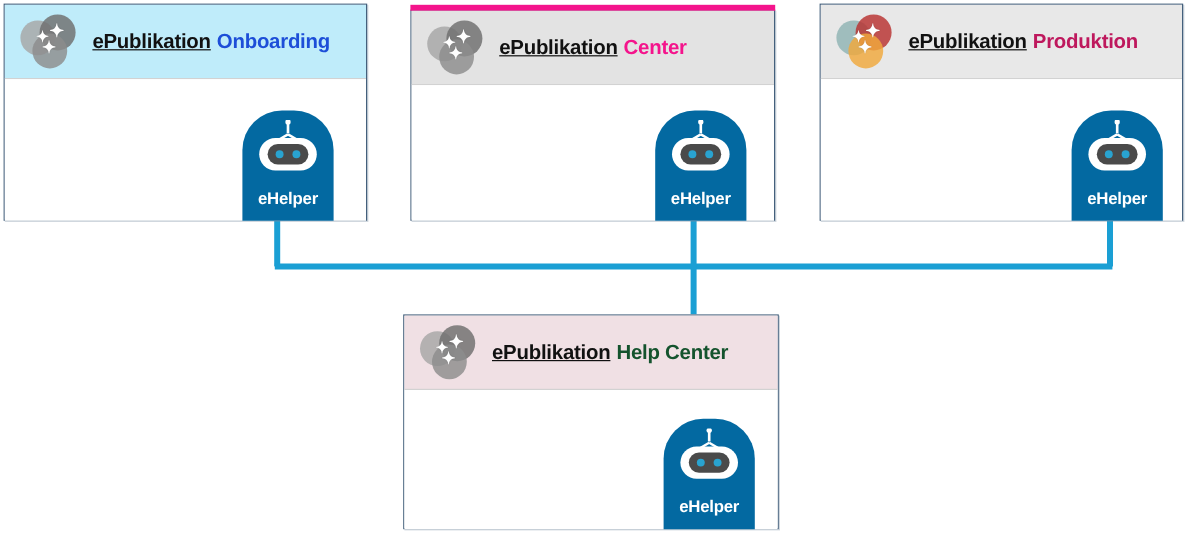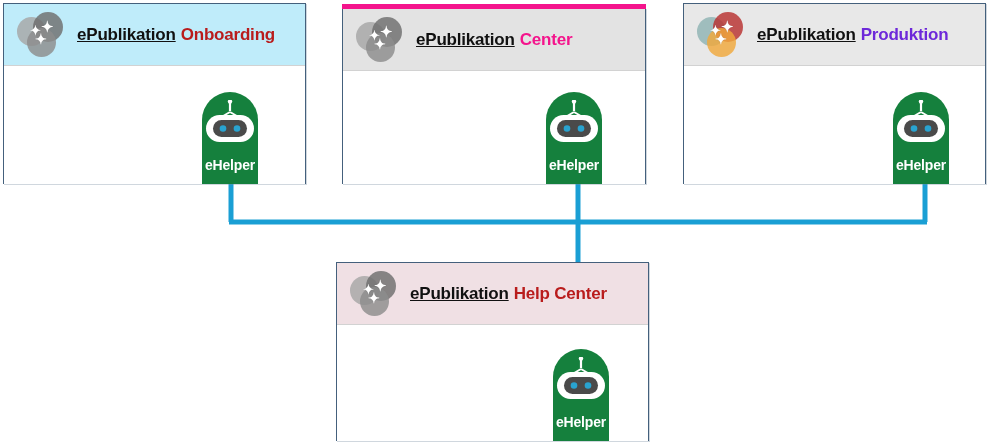--- a/index.html
+++ b/index.html
@@ -93,23 +93,23 @@
     font-weight: bold;
     letter-spacing: -0.2px;
     white-space: nowrap;
   }
   .env-title .brand { color: #111111; text-decoration: underline; }
   .env-title .stage { margin-left: 5px; }
 
   
   .ehelper {
     position: absolute;
-    width: 56px;
+    width: 76px;
     height: 92px;
-    background: #15803d;
+    background: #0369a1;
     border-radius: 33px 33px 0 0;
     z-index: 3;
   }
   .ehelper .bot {
     position: absolute;
     left: 50%;
     top: 8px;
     transform: translateX(-50%);
     width: 56px;
     height: 46px;
@@ -147,21 +147,21 @@
     <div class="env-header" style="background:#bfecfa;">
       <div class="logo">
         <div class="c c1" style="background:#a6a6a6;"></div>
         <div class="c c2" style="background:#6e6e6e;"></div>
         <div class="c c3" style="background:#8c8c8c;"></div>
         <span class="spark s1">✦</span>
         <span class="spark s2">✦</span>
         <span class="spark s3">✦</span>
       </div>
       <div class="env-title">
-        <span class="brand">ePublikation</span><span class="stage" style="color:#b91c1c;">Onboarding</span>
+        <span class="brand">ePublikation</span><span class="stage" style="color:#1d4ed8;">Onboarding</span>
       </div>
     </div>
     <div class="env-body" style="height:118px;"></div>
     <div class="ehelper" style="left:198px; top:88px;">
       <svg class="bot" viewBox="0 0 56 46">
         <line x1="28" y1="1" x2="28" y2="11" stroke="#ffffff" stroke-width="2.2"></line>
         <circle cx="28" cy="1.6" r="2.2" fill="#ffffff"></circle>
         <path d="M28 12 L16 19" stroke="#ffffff" stroke-width="2"></path>
         <path d="M28 12 L40 19" stroke="#ffffff" stroke-width="2"></path>
         <rect x="4" y="15" width="48" height="27" rx="13.5" fill="#ffffff"></rect>
@@ -209,21 +209,21 @@
     <div class="env-header" style="background:#e8e8e8;">
       <div class="logo">
         <div class="c c1" style="background:#8fb3b3;"></div>
         <div class="c c2" style="background:#b8312f;"></div>
         <div class="c c3" style="background:#f0a83c;"></div>
         <span class="spark s1">✦</span>
         <span class="spark s2">✦</span>
         <span class="spark s3">✦</span>
       </div>
       <div class="env-title">
-        <span class="brand">ePublikation</span><span class="stage" style="color:#6d28d9;margin-top:20px;">Produktion</span>
+        <span class="brand">ePublikation</span><span class="stage" style="color:#be185d;margin-top:20px;">Produktion</span>
       </div>
     </div>
     <div class="env-body" style="height:118px;"></div>
     <div class="ehelper" style="left:209px; top:88px;">
       <svg class="bot" viewBox="0 0 56 46">
         <line x1="28" y1="1" x2="28" y2="11" stroke="#ffffff" stroke-width="2.2"></line>
         <circle cx="28" cy="1.6" r="2.2" fill="#ffffff"></circle>
         <path d="M28 12 L16 19" stroke="#ffffff" stroke-width="2"></path>
         <path d="M28 12 L40 19" stroke="#ffffff" stroke-width="2"></path>
         <rect x="4" y="15" width="48" height="27" rx="13.5" fill="#ffffff"></rect>
@@ -240,21 +240,21 @@
     <div class="env-header" style="background:#f0e0e4;">
       <div class="logo">
         <div class="c c1" style="background:#a6a6a6;"></div>
         <div class="c c2" style="background:#6e6e6e;"></div>
         <div class="c c3" style="background:#8c8c8c;"></div>
         <span class="spark s1">✦</span>
         <span class="spark s2">✦</span>
         <span class="spark s3">✦</span>
       </div>
       <div class="env-title">
-        <span class="brand">ePublikation</span><span class="stage" style="color:#b91c1c;">Help Center</span>
+        <span class="brand">ePublikation</span><span class="stage" style="color:#14532d;">Help Center</span>
       </div>
     </div>
     <div class="env-body" style="height:116px;"></div>
     <div class="ehelper" style="left:216px; top:86px;">
       <svg class="bot" viewBox="0 0 56 46">
         <line x1="28" y1="1" x2="28" y2="11" stroke="#ffffff" stroke-width="2.2"></line>
         <circle cx="28" cy="1.6" r="2.2" fill="#ffffff"></circle>
         <path d="M28 12 L16 19" stroke="#ffffff" stroke-width="2"></path>
         <path d="M28 12 L40 19" stroke="#ffffff" stroke-width="2"></path>
         <rect x="4" y="15" width="48" height="27" rx="13.5" fill="#ffffff"></rect>

